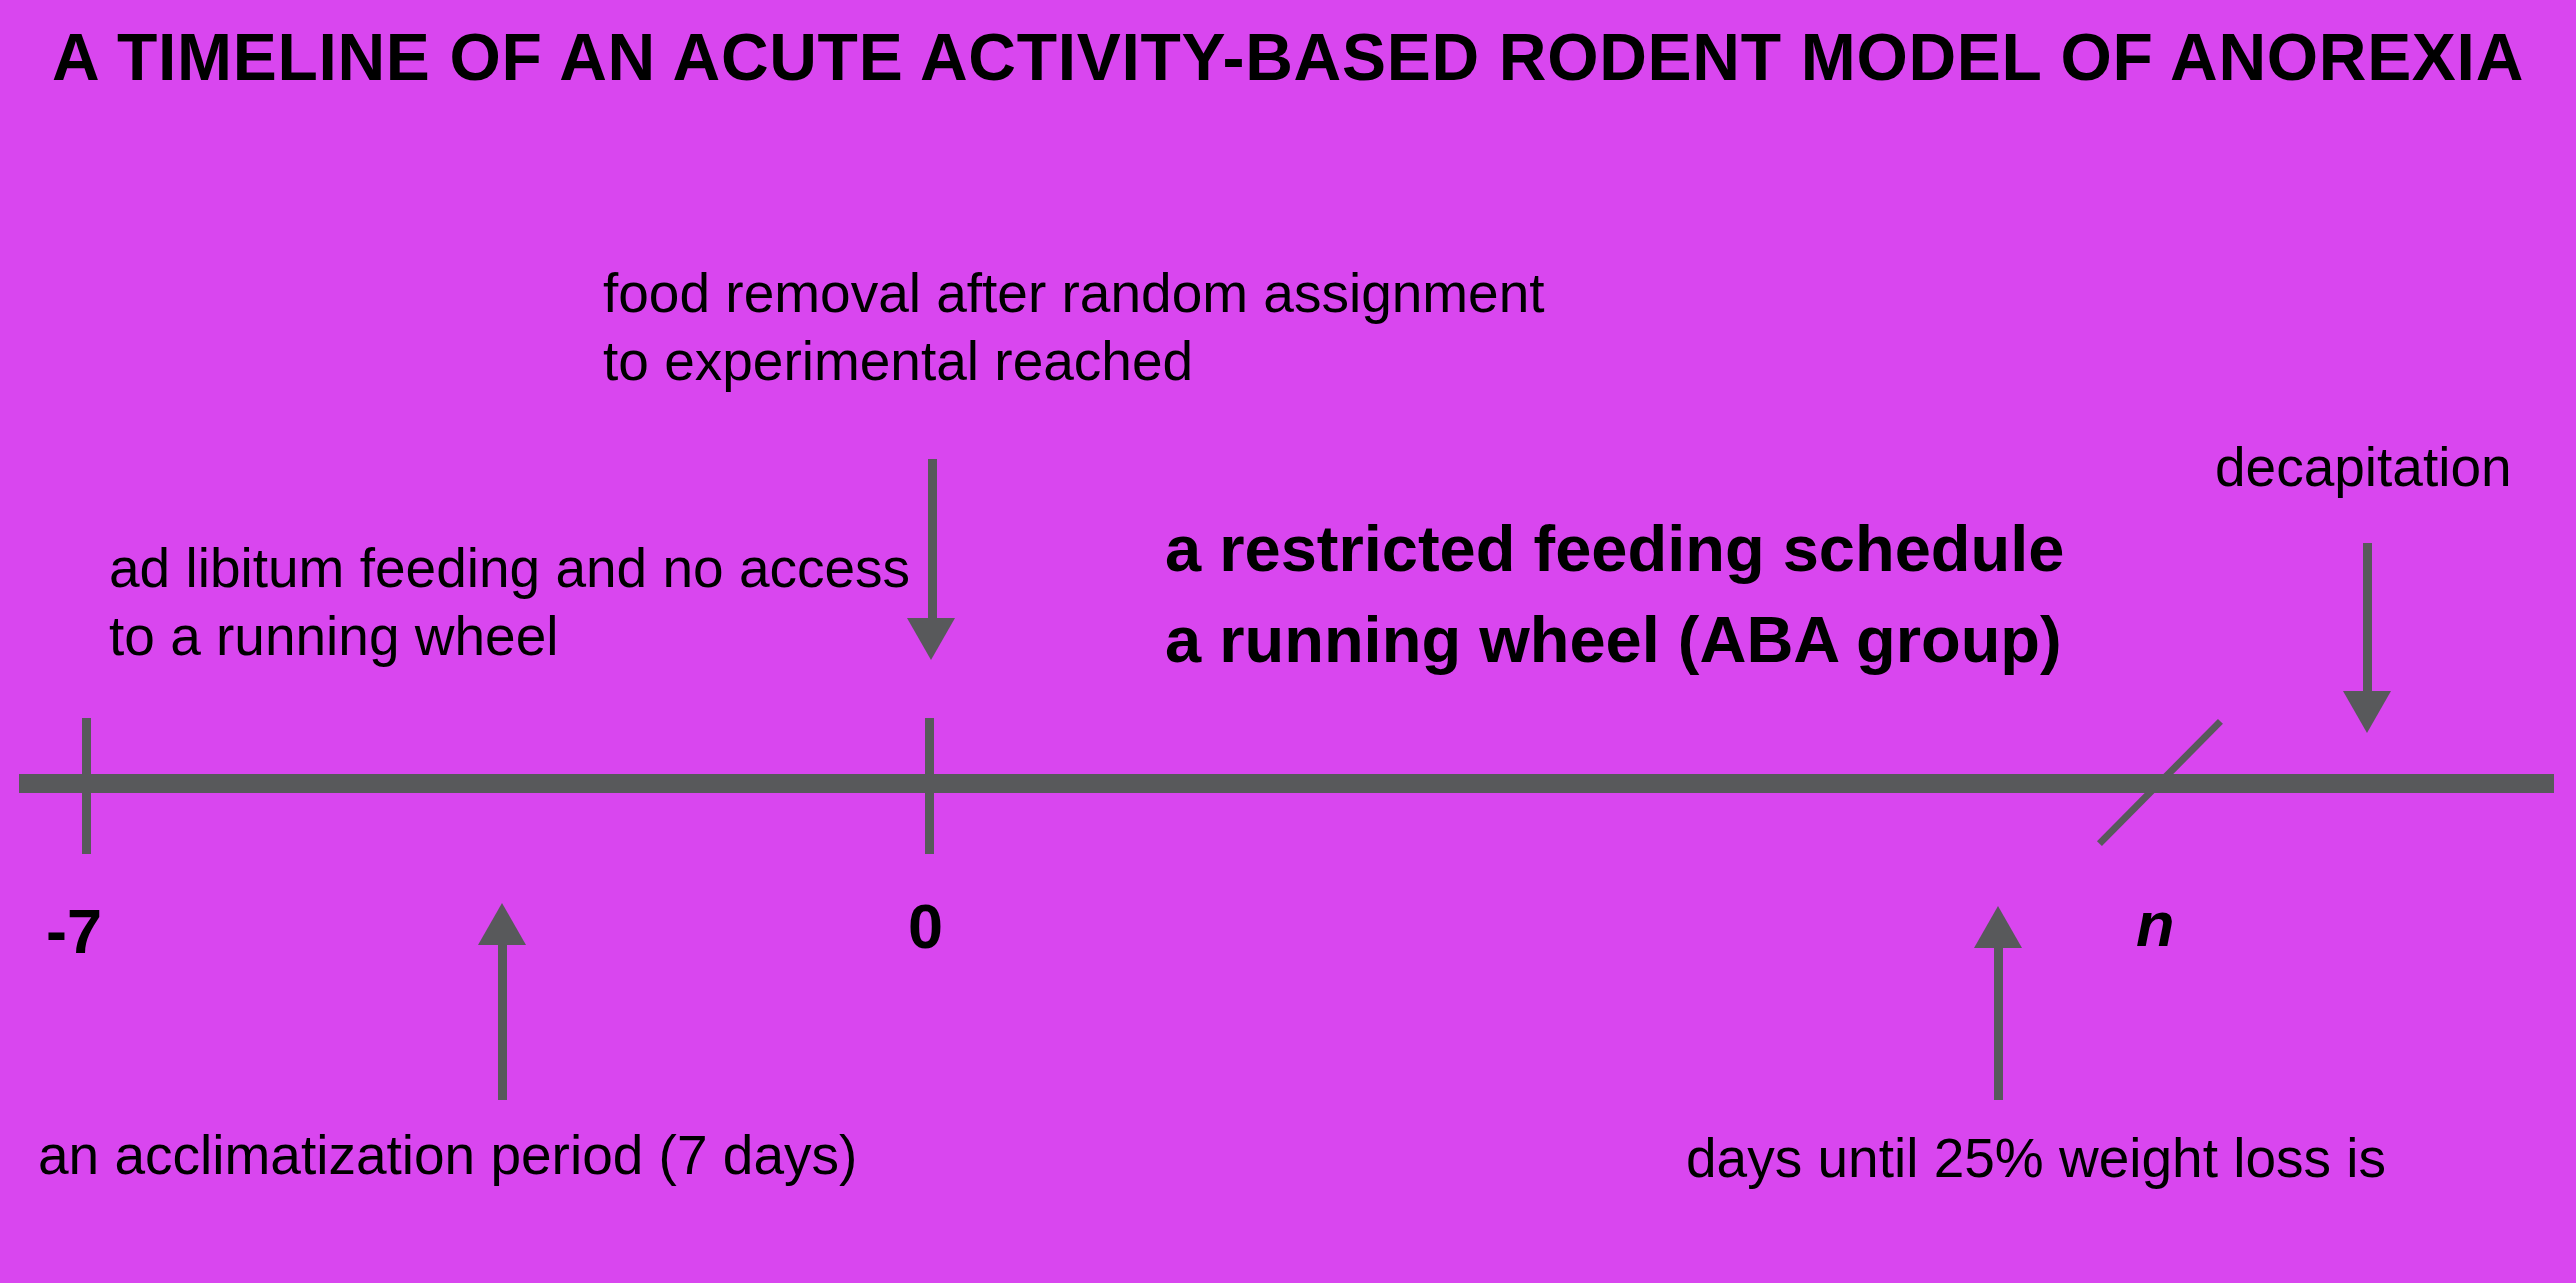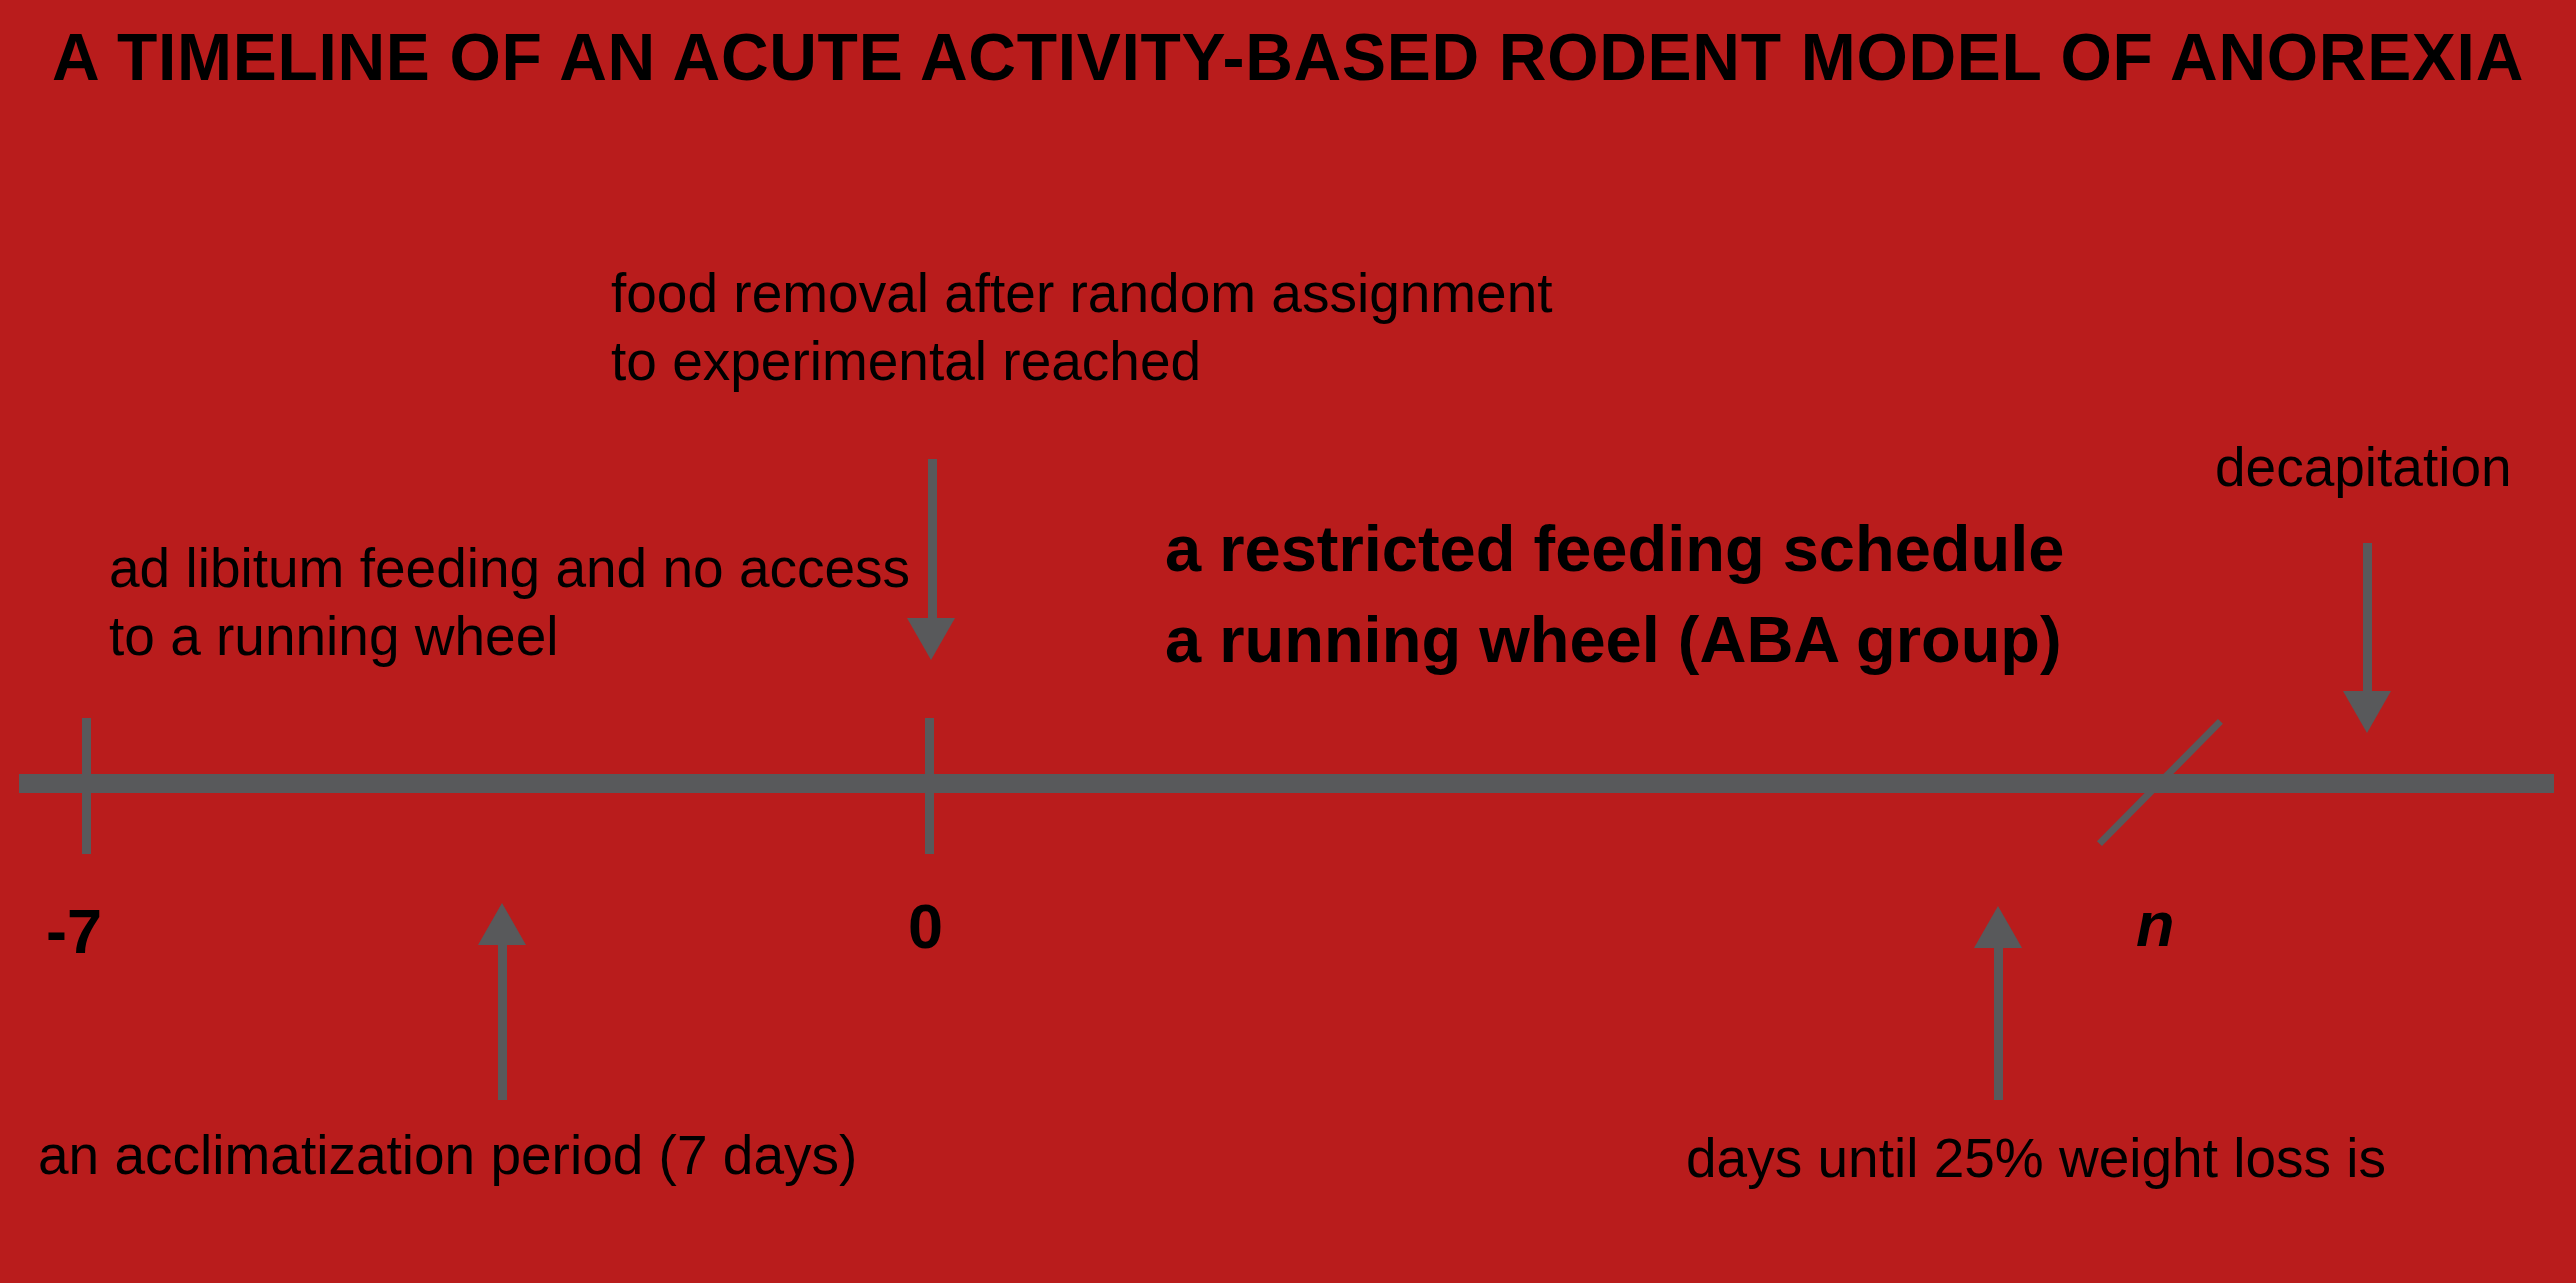--- a/index.html
+++ b/index.html
@@ -1,20 +1,20 @@
 <!DOCTYPE html>
 <html style="font-size:11.5px"><head>
 <meta charset="utf-8">
 <style>
   html,body{margin:0;padding:0;background:#ffffff;}
   #canvas{
     position:relative;
     width:2576px;
     height:1284px;
-    background:#b91c1c;
+    background:#d946ef;
     font-family:"Liberation Sans", sans-serif;
     color:#000000;
     overflow:hidden;
   }
   .abs{position:absolute;}
   .title{
     left:0; top:18.7px; width:100%;
     text-align:center;
     font-size:66px;
     font-weight:bold;
@@ -66,21 +66,21 @@
   .head-down{border-top:42px solid #58595b;}
   .head-up{border-bottom:42px solid #58595b;}
 </style>
 </head>
 <body>
 
 <div id="canvas">
 
   <div class="abs title">A TIMELINE OF AN ACUTE ACTIVITY-BASED RODENT MODEL OF ANOREXIA</div>
 
-  <div class="abs txt" style="left:603px; top:259px;margin-left:8px;">
+  <div class="abs txt" style="left:603px; top:259px;">
     <div>food removal after random assignment</div>
     <div>to experimental reached</div>
   </div>
 
   <div class="abs txt" style="left:109px; top:534px;">
     <div>ad libitum feeding and no access</div>
     <div>to a running wheel</div>
   </div>
 
   <div class="abs txt-bold" style="left:1165px; top:503px;">

